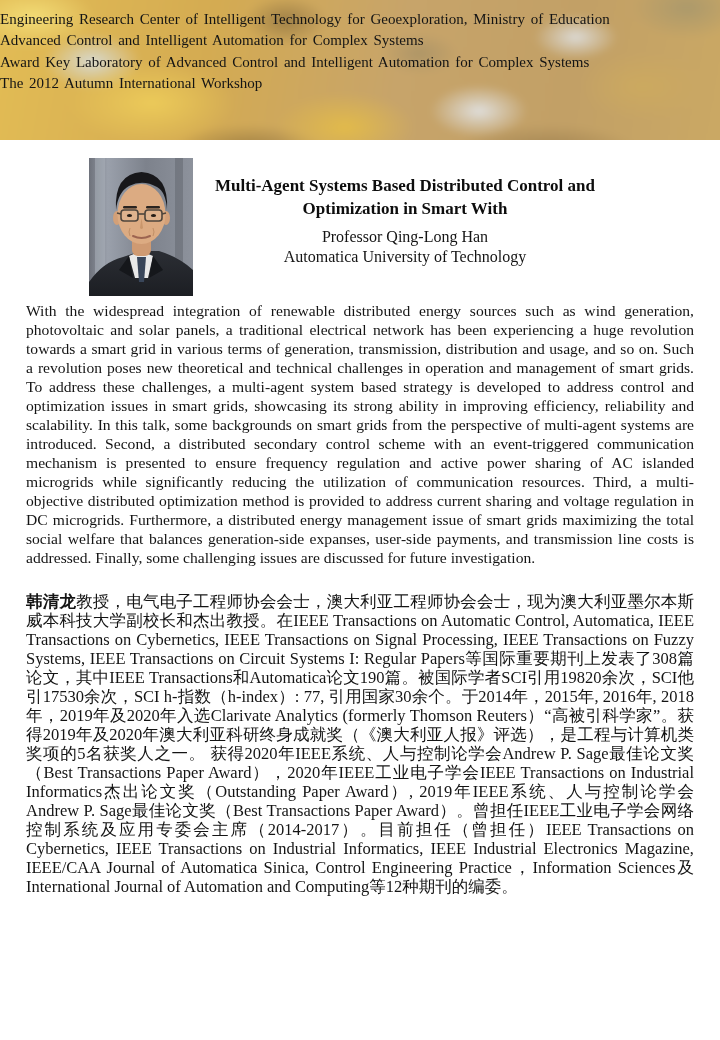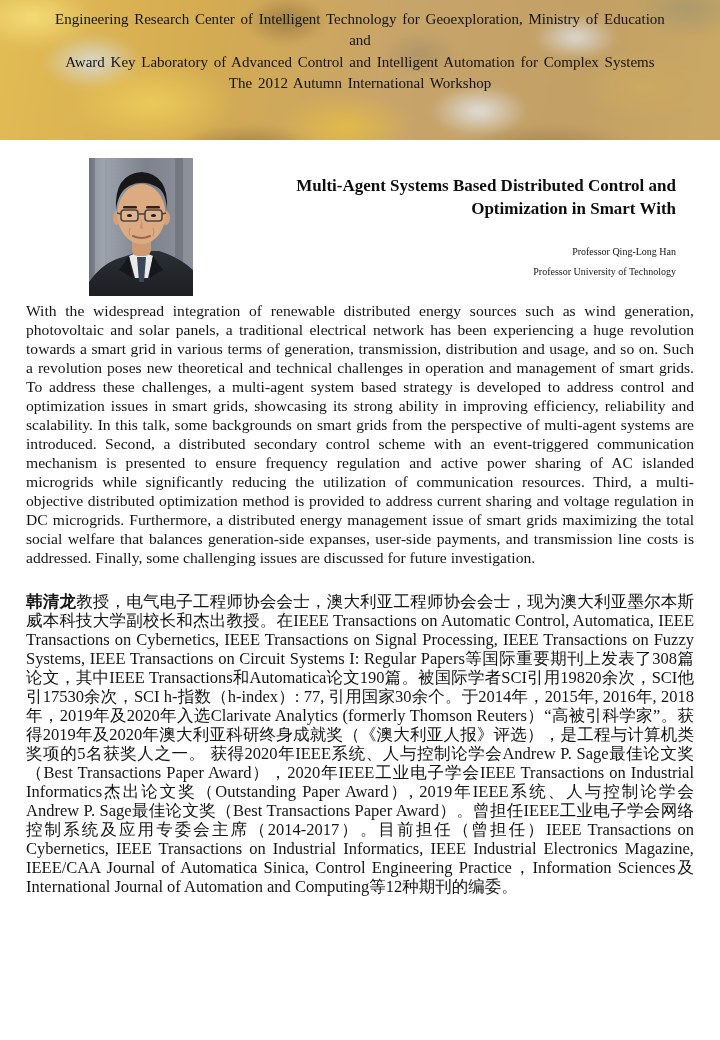--- a/index.html
+++ b/index.html
@@ -22,48 +22,48 @@
       radial-gradient(ellipse 70px 38px at 66% 75%, rgba(228,233,240,.85), rgba(228,233,240,0) 70%),
       radial-gradient(ellipse 60px 32px at 79% 30%, rgba(226,232,240,.8), rgba(226,232,240,0) 70%),
       radial-gradient(ellipse 90px 50px at 88% 60%, rgba(205,170,95,.9), rgba(205,170,95,0) 70%),
       radial-gradient(ellipse 80px 45px at 94% 12%, rgba(160,148,110,.7), rgba(160,148,110,0) 70%),
       radial-gradient(ellipse 110px 40px at 35% 100%, rgba(110,85,45,.55), rgba(110,85,45,0) 70%),
       radial-gradient(ellipse 140px 45px at 75% 102%, rgba(120,95,55,.5), rgba(120,95,55,0) 70%),
       linear-gradient(100deg,#e3bd55 0%,#d4ab52 30%,#c7a46a 55%,#c2a066 78%,#cba964 100%);
     filter:blur(3px);
   }
   .banner-text{
-    position:relative;padding-top:9px;text-align:center;
+    position:relative;padding-top:9px;
     font-size:15px;line-height:21.3px;color:#141414;word-spacing:2px;
   }
   
   .photo{position:absolute;left:89px;top:158px;width:104px;height:138px;}
-  .headline{position:absolute;left:166px;top:174px;width:510px;text-align:right;}
+  .headline{position:absolute;left:150px;top:174px;width:510px;text-align:center;}
   .talk-title{font-weight:bold;font-size:17px;line-height:23px;color:#0d0d0d;}
-  .meta{margin-top:22px;font-size:10px;line-height:19.5px;color:#141414;}
+  .meta{margin-top:7px;font-size:16px;line-height:19.5px;color:#141414;}
   
   .abstract{
     position:absolute;left:26px;top:301px;width:668px;
     font-size:15.6px;line-height:19px;text-align:justify;color:#141414;
   }
   .bio{
     position:absolute;left:26px;top:592px;width:668px;
     font-size:16.5px;line-height:19px;text-align:justify;color:#141414;
     font-family:"Liberation Serif","DejaVu Serif",serif;
   }
   .bio b{font-weight:bold;}
 </style>
 </head>
 <body>
 
 <div class="banner">
   <div class="banner-bg"></div>
   <div class="banner-text">
     <div>Engineering Research Center of Intelligent Technology for Geoexploration, Ministry of Education</div>
-    <div>and</div>
+    <div>Advanced Control and Intelligent Automation for Complex Systems</div>
     <div>Award Key Laboratory of Advanced Control and Intelligent Automation for Complex Systems</div>
     <div>The 2012 Autumn International Workshop</div>
   </div>
 </div>
 
 <div class="photo">
   <svg width="104" height="138" viewBox="0 0 104 138" xmlns="http://www.w3.org/2000/svg">
     <defs>
       <linearGradient id="bg" x1="0" y1="0" x2="1" y2="0">
         <stop offset="0" stop-color="#6e727b"></stop>
@@ -121,19 +121,19 @@
   </svg>
 </div>
 
 <div class="headline">
   <div class="talk-title">
     <div>Multi-Agent Systems Based Distributed Control and</div>
     <div>Optimization in Smart With</div>
   </div>
   <div class="meta">
     <div>Professor Qing-Long Han</div>
-    <div>Professor University of Technology</div>
+    <div>Automatica University of Technology</div>
   </div>
 </div>
 
 <div class="abstract">With the widespread integration of renewable distributed energy sources such as wind generation, photovoltaic and solar panels, a traditional electrical network has been experiencing a huge revolution towards a smart grid in various terms of generation, transmission, distribution and usage, and so on. Such a revolution poses new theoretical and technical challenges in operation and management of smart grids. To address these challenges, a multi-agent system based strategy is developed to address control and optimization issues in smart grids, showcasing its strong ability in improving efficiency, reliability and scalability. In this talk, some backgrounds on smart grids from the perspective of multi-agent systems are introduced. Second, a distributed secondary control scheme with an event-triggered communication mechanism is presented to ensure frequency regulation and active power sharing of AC islanded microgrids while significantly reducing the utilization of communication resources. Third, a multi-objective distributed optimization method is provided to address current sharing and voltage regulation in DC microgrids. Furthermore, a distributed energy management issue of smart grids maximizing the total social welfare that balances generation-side expanses, user-side payments, and transmission line costs is addressed. Finally, some challenging issues are discussed for future investigation.</div>
 
 <div class="bio"><b>韩清龙</b><span>教授，电气电子工程师协会会士，澳大利亚工程师协会会士，现为澳大利亚墨尔本斯威本科技大学副校长和杰出教授。在IEEE Transactions on Automatic Control, Automatica, IEEE Transactions on Cybernetics, IEEE Transactions on Signal Processing, IEEE Transactions on Fuzzy Systems, IEEE Transactions on Circuit Systems I: Regular Papers等国际重要期刊上发表了308篇论文，其中IEEE Transactions和Automatica论文190篇。被国际学者SCI引用19820余次，SCI他引17530余次，SCI h-指数（h-index）: 77, 引用国家30余个。于2014年，2015年, 2016年, 2018年，2019年及2020年入选Clarivate Analytics (formerly Thomson Reuters）“高被引科学家”。获得2019年及2020年澳大利亚科研终身成就奖（《澳大利亚人报》评选），是工程与计算机类奖项的5名获奖人之一。 获得2020年IEEE系统、人与控制论学会Andrew P. Sage最佳论文奖（Best Transactions Paper Award），2020年IEEE工业电子学会IEEE Transactions on Industrial Informatics杰出论文奖（Outstanding Paper Award）, 2019年IEEE系统、人与控制论学会Andrew P. Sage最佳论文奖（Best Transactions Paper Award）。曾担任IEEE工业电子学会网络控制系统及应用专委会主席（2014-2017）。目前担任（曾担任）IEEE Transactions on Cybernetics, IEEE Transactions on Industrial Informatics, IEEE Industrial Electronics Magazine, IEEE/CAA Journal of Automatica Sinica, Control Engineering Practice，Information Sciences及International Journal of Automation and Computing等12种期刊的编委。</span></div>
 
 </body></html>

